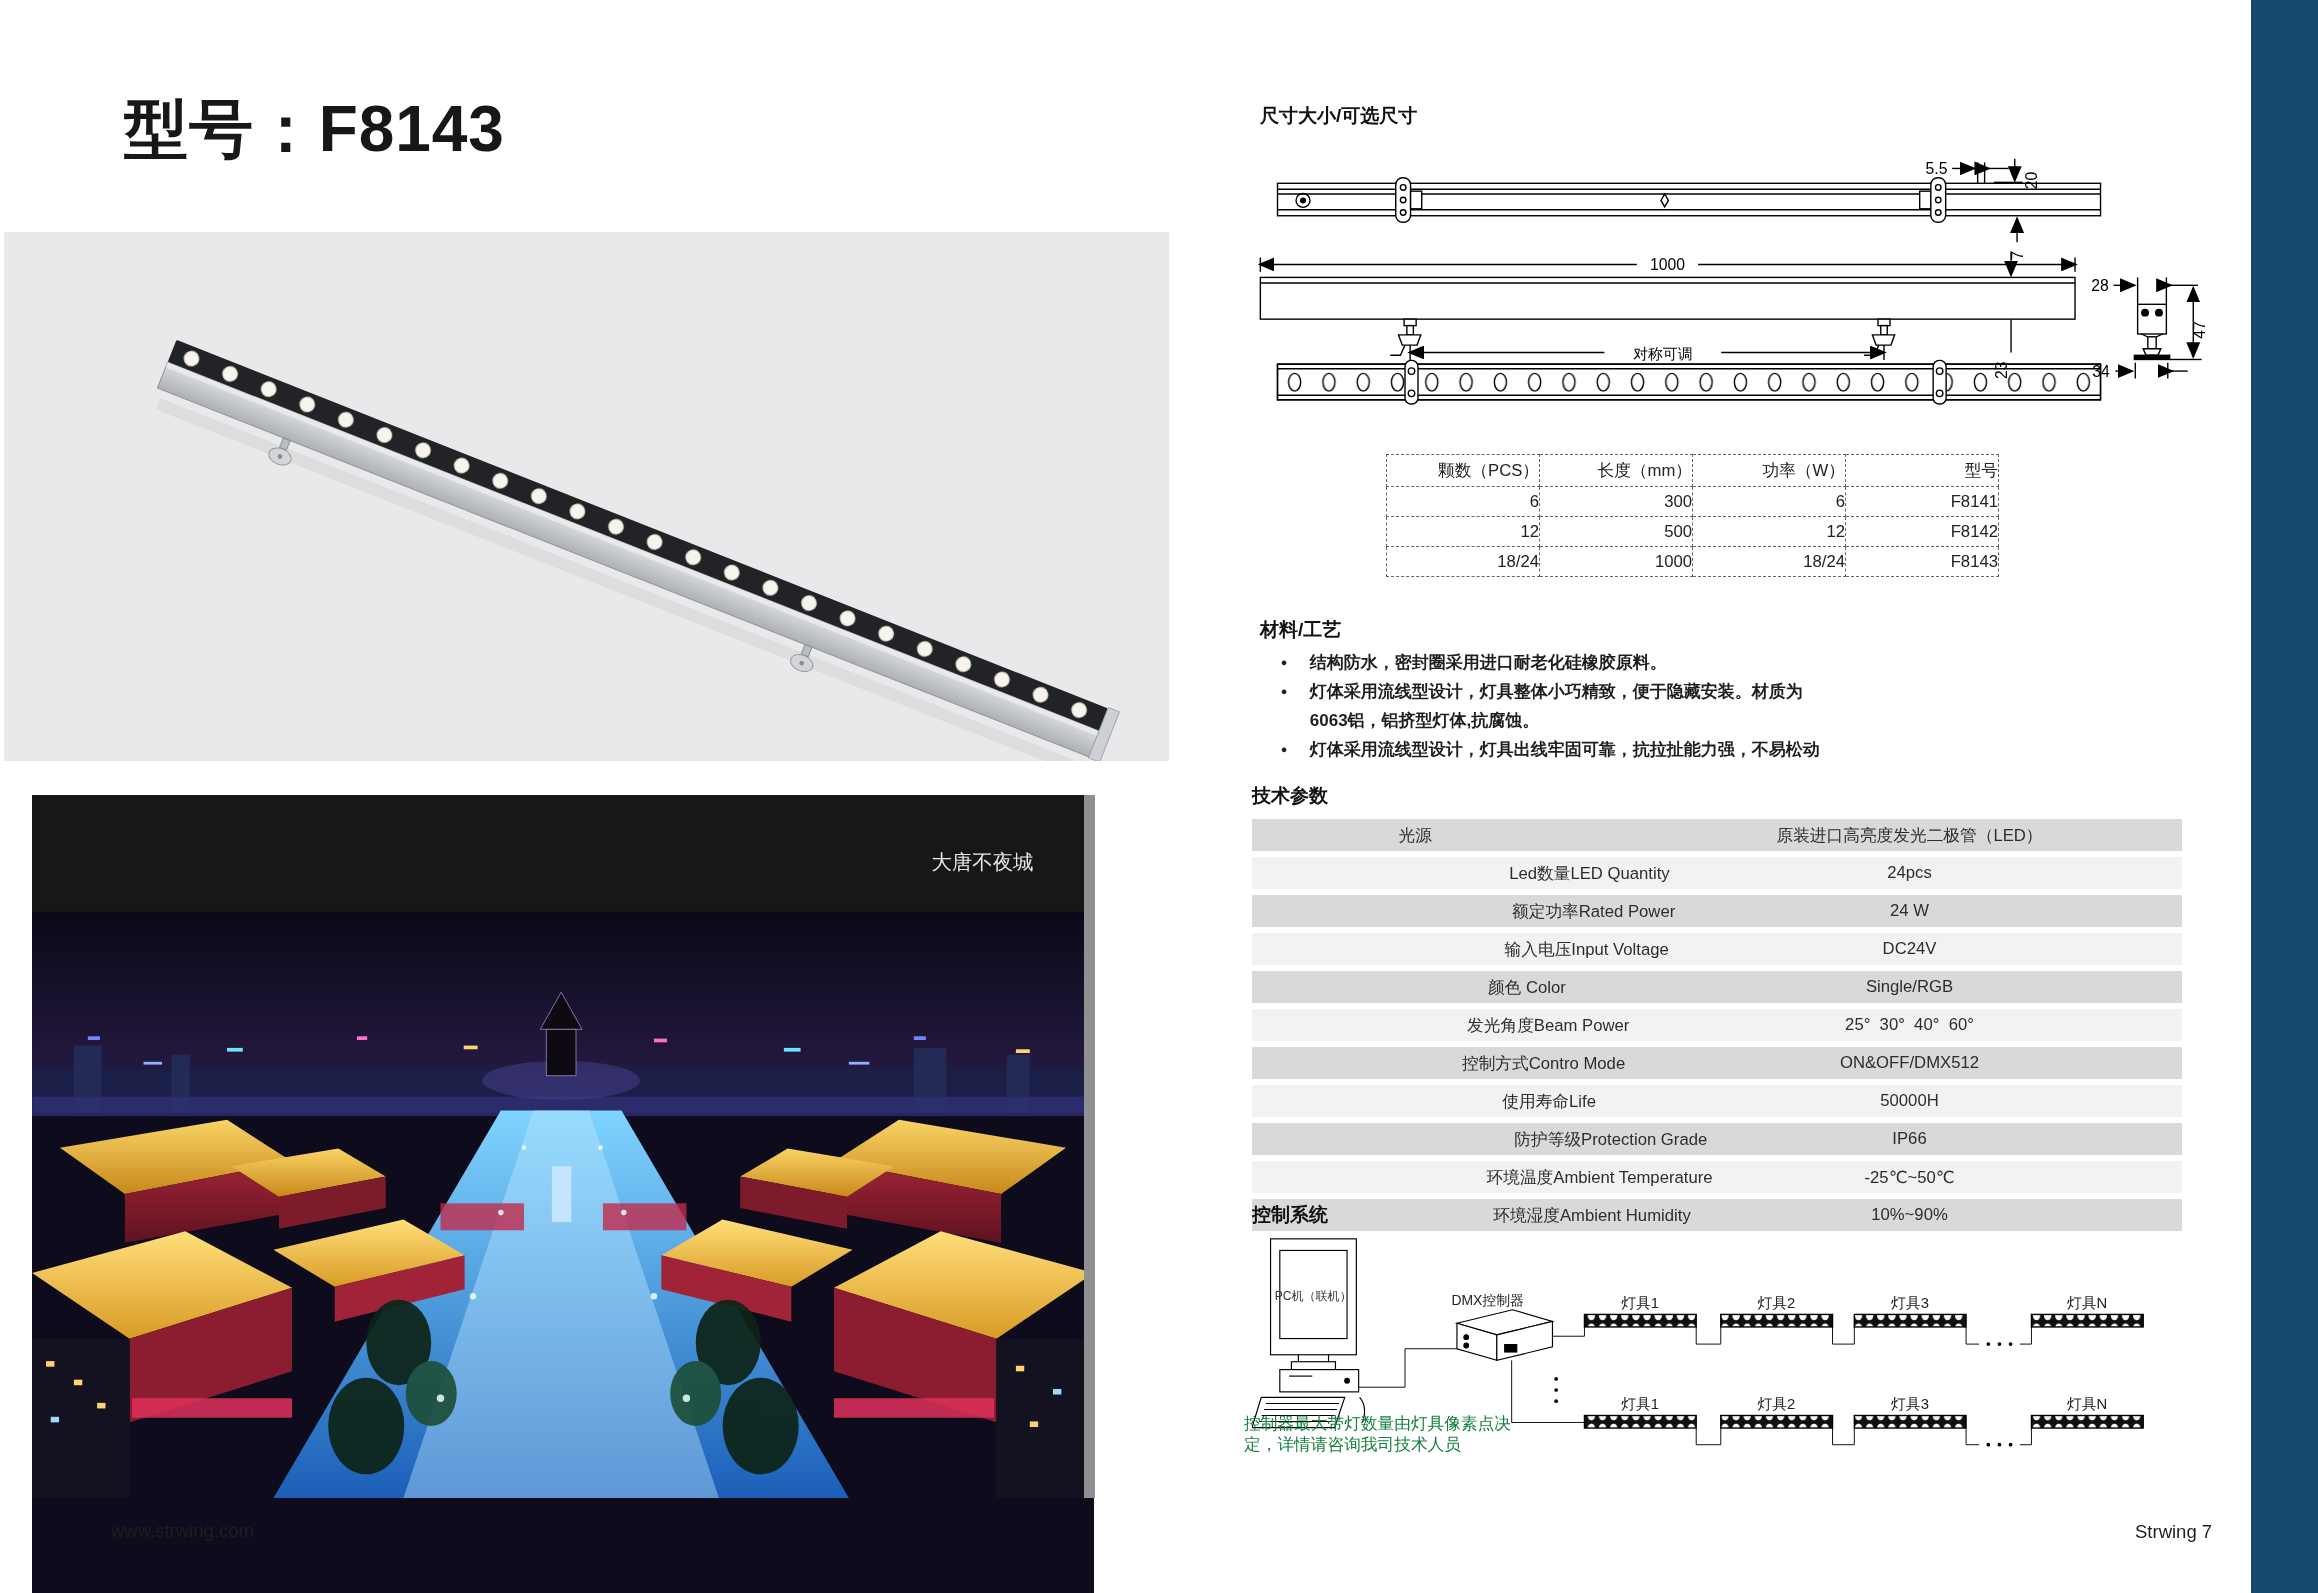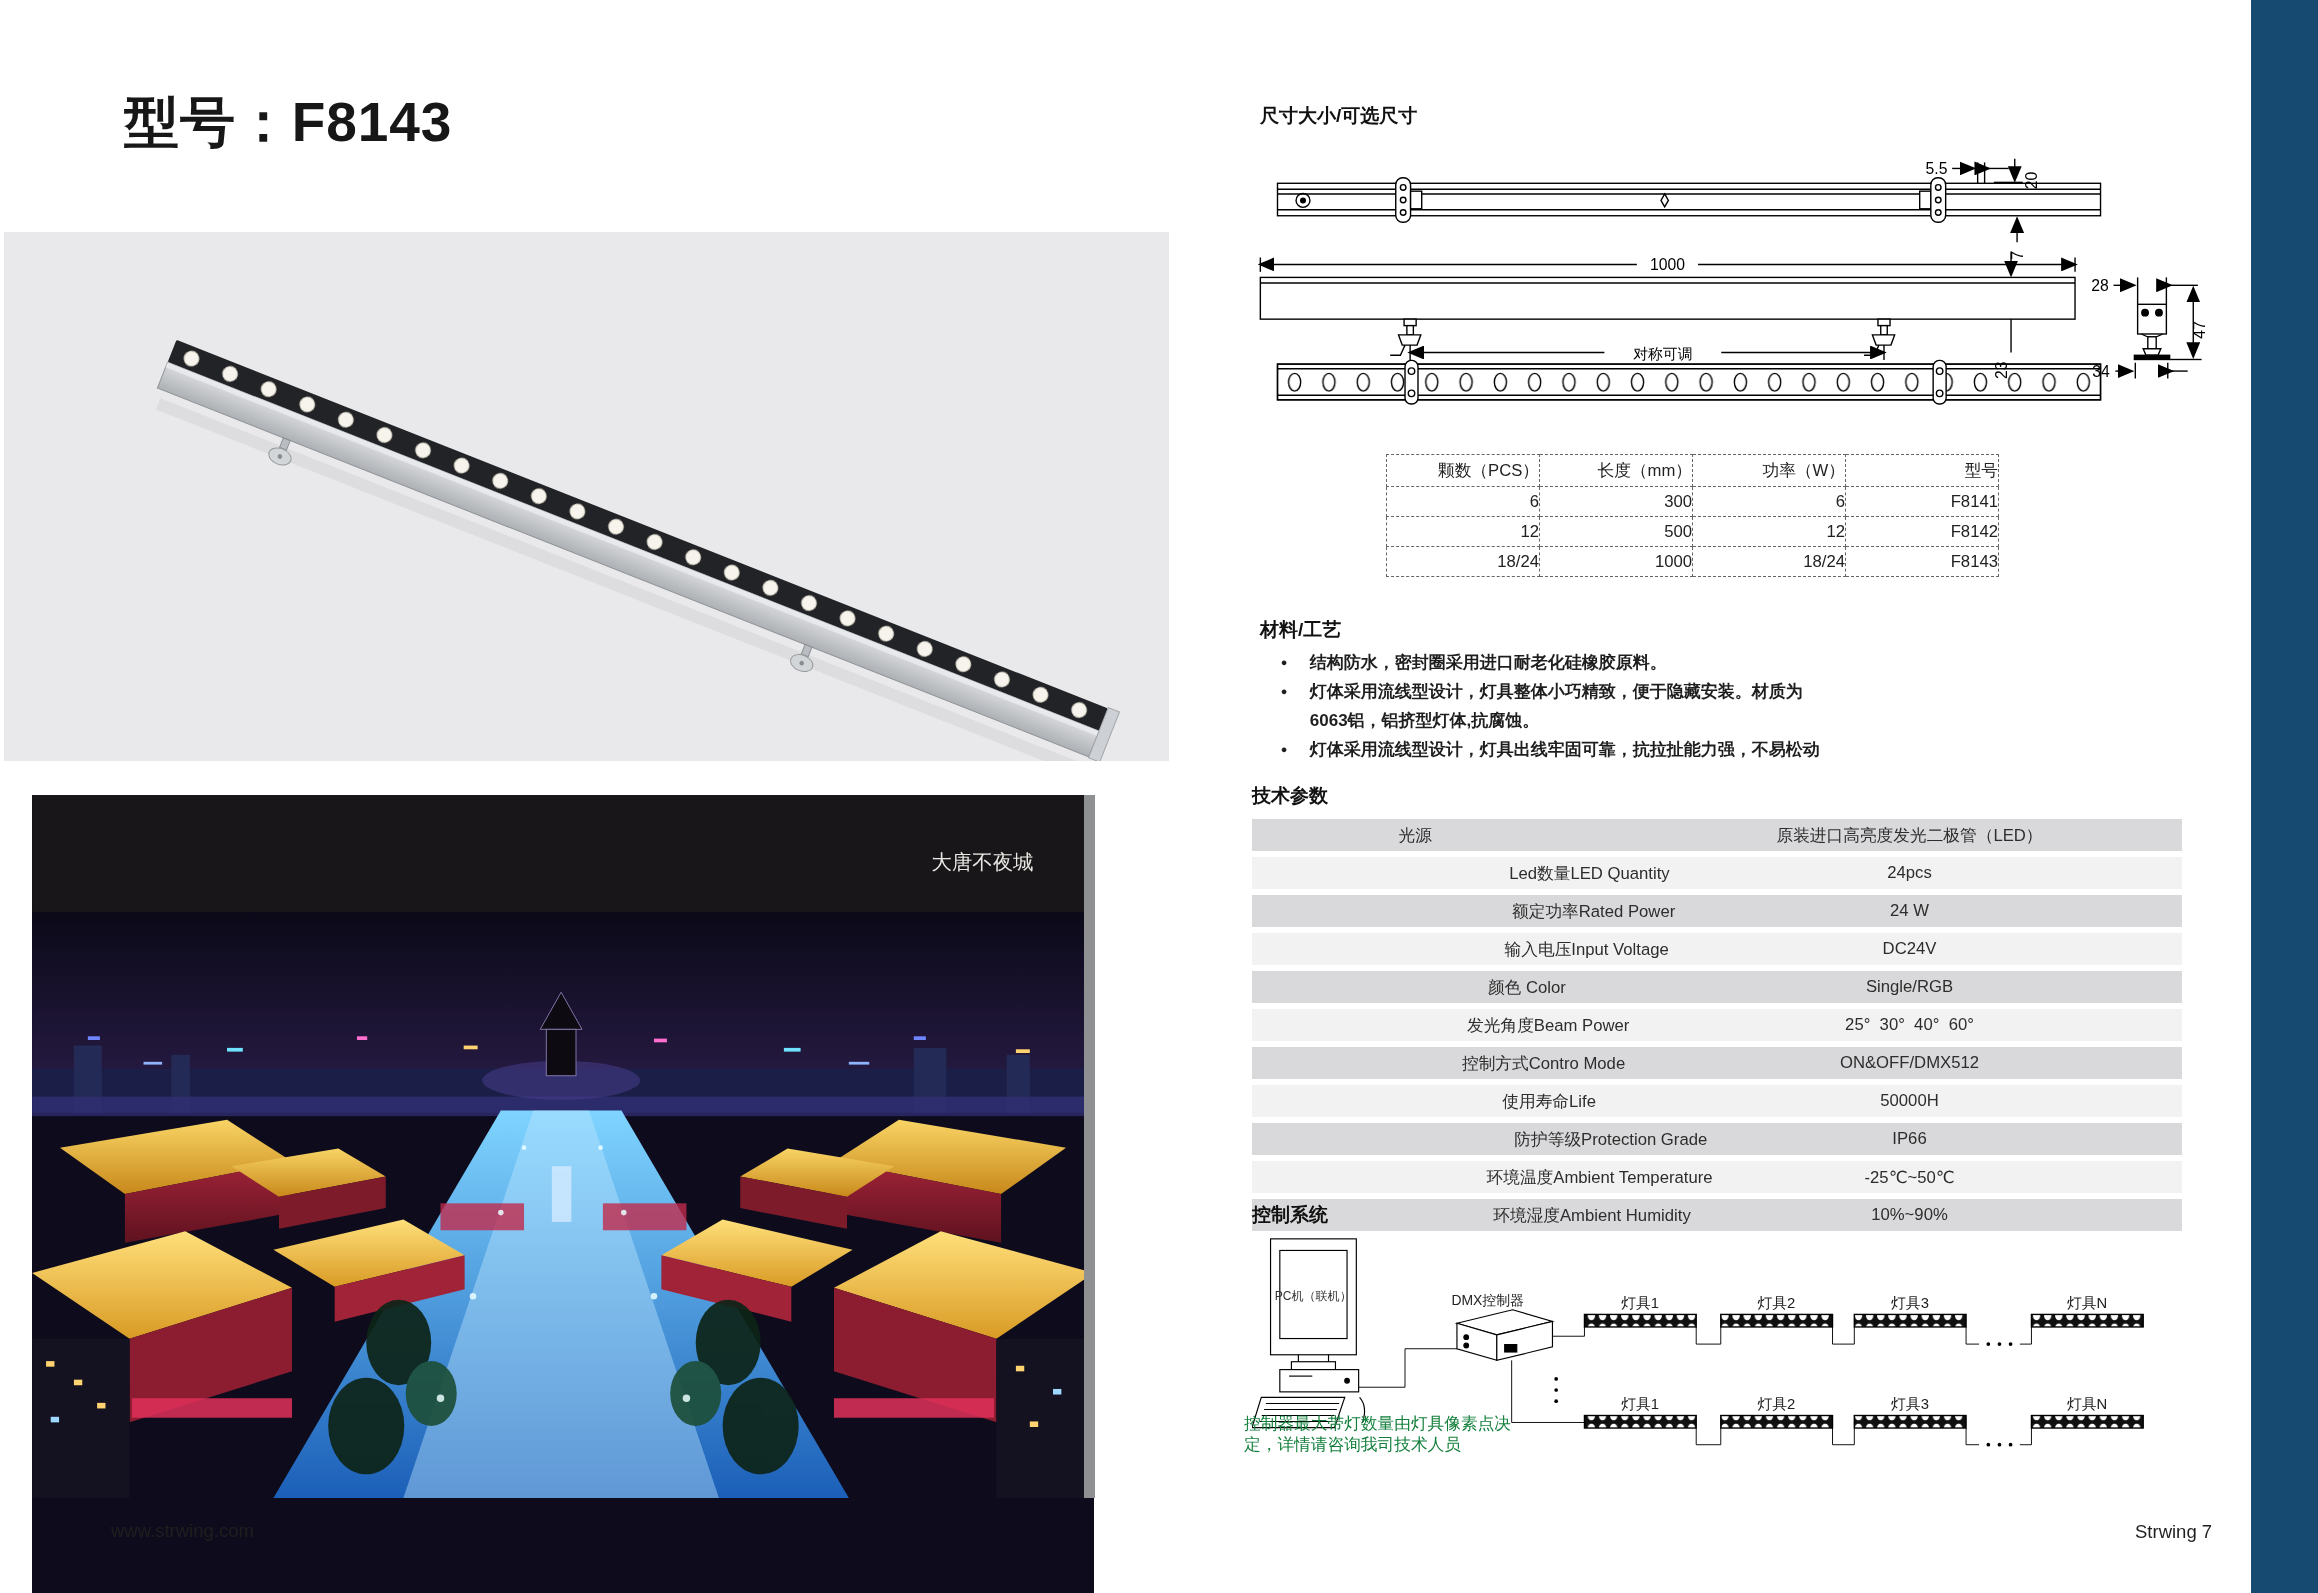--- a/index.html
+++ b/index.html
@@ -1,20 +1,20 @@
 <!DOCTYPE html>
 <html style="font-size:7.4px"><head>
 <meta charset="utf-8">
 <style>
   html,body{margin:0;padding:0;background:#ffffff;}
   #page{position:relative;width:2333px;height:1594px;background:#ffffff;overflow:hidden;
         font-family:"Liberation Sans","DejaVu Sans",sans-serif;color:#1c1c1c;}
   .abs{position:absolute;}
   
-  .title{left:124px;top:86px;font-size:55px;font-weight:bold;color:#171717;letter-spacing:0.9px;}
+  .title{left:124px;top:86px;font-size:64px;font-weight:bold;color:#171717;letter-spacing:0.9px;}
   
   .sidebar{left:2251px;top:0;width:82px;height:1594px;}
   .side-label{position:absolute;left:0;width:82px;text-align:center;color:#ffffff;
               font-size:24px;line-height:31px;writing-mode:vertical-rl;letter-spacing:4.6px;
               left:29px;}
   
   .h2{font-size:19px;font-weight:bold;color:#111;}
   
   .panel{left:3.7px;top:232px;width:1165px;height:529px;background:#e9e9eb;}
   

